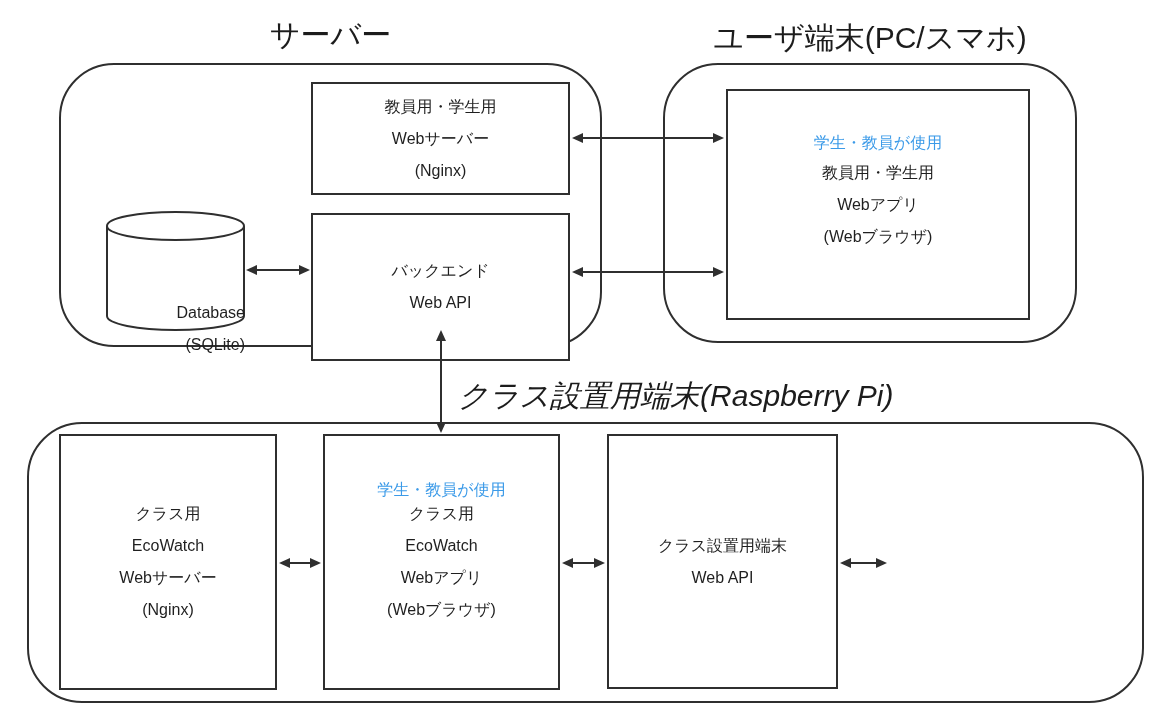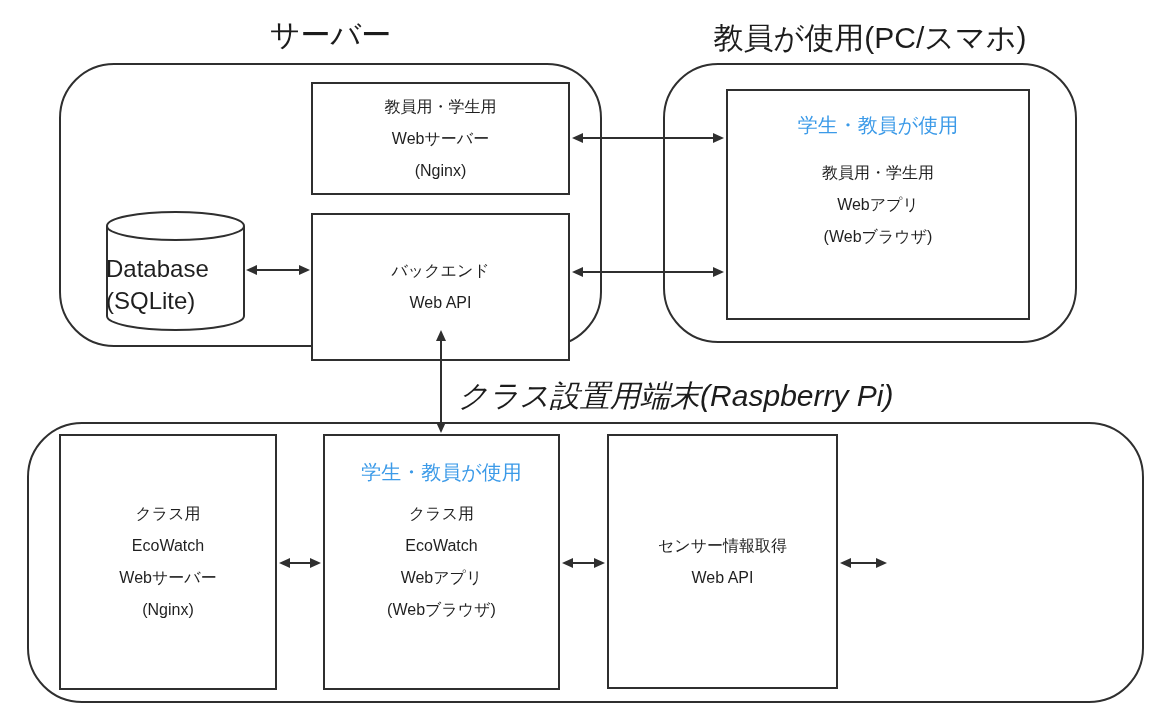--- a/index.html
+++ b/index.html
@@ -40,51 +40,53 @@
     font-size:16px;
     line-height:32px;
     text-align:center;
     white-space:pre-line;
     color:#1f1f1f;
   }
   .note{
     position:absolute;
     left:0;right:0;
     text-align:center;
-    font-size:20px;
+    font-size:16px;
     line-height:32px;
     color:var(--accent,#3B9AE8);
     white-space:nowrap;
+    margin-top:18px;
   }
   .db-label{
     position:absolute;
-    font-size:24px;
+    font-size:16px;
     line-height:32px;
-    text-align:left;
+    text-align:right;
     white-space:pre-line;
     z-index:4;
+    margin-top:44px;
   }
   svg.overlay{
     position:absolute;
     left:0;top:0;
     z-index:3;
     pointer-events:none;
   }
 </style>
 </head>
 <body>
 
 <div id="stage">
 
   <div class="group" style="left:59px;top:63px;width:543px;height:284px;"></div>
   <div class="group" style="left:663px;top:63px;width:414px;height:280px;"></div>
   <div class="group" style="left:27px;top:422px;width:1117px;height:281px;"></div>
 
   <div class="group-title" style="left:59px;top:17px;width:543px;">サーバー</div>
-  <div class="group-title" style="left:663px;top:20px;width:414px;">教員が使用(PC/スマホ)</div>
+  <div class="group-title" style="left:663px;top:20px;width:414px;">ユーザ端末(PC/スマホ)</div>
   <div class="group-title" style="left:458px;top:378px;font-style:italic;">クラス設置用端末(Raspberry Pi)</div>
 
   <div class="box" style="left:311px;top:82px;width:259px;height:113px;">
     <div class="label">教員用・学生用
 Webサーバー
 (Nginx)</div>
   </div>
   <div class="box" style="left:311px;top:213px;width:259px;height:148px;">
     <div class="label">バックエンド
 Web API</div>
@@ -104,21 +106,21 @@
 (Nginx)</div>
   </div>
   <div class="box" style="left:323px;top:434px;width:237px;height:256px;">
     <div class="note" style="top:20px;">学生・教員が使用</div>
     <div class="label">クラス用
 EcoWatch
 Webアプリ
 (Webブラウザ)</div>
   </div>
   <div class="box" style="left:607px;top:434px;width:231px;height:255px;">
-    <div class="label">センサー情報取得
+    <div class="label">クラス設置用端末
 Web API</div>
   </div>
 
   <div class="db-label" style="left:106px;top:253px;width:139px;">Database
 (SQLite)</div>
 
   <svg class="overlay" width="1163" height="722" viewBox="0 0 1163 722">
 
     <g>
       <path d="M 107 226 L 107 316 A 68.5 14 0 0 0 244 316 L 244 226" fill="#ffffff" stroke="#2f2f2f" stroke-width="2"></path>

